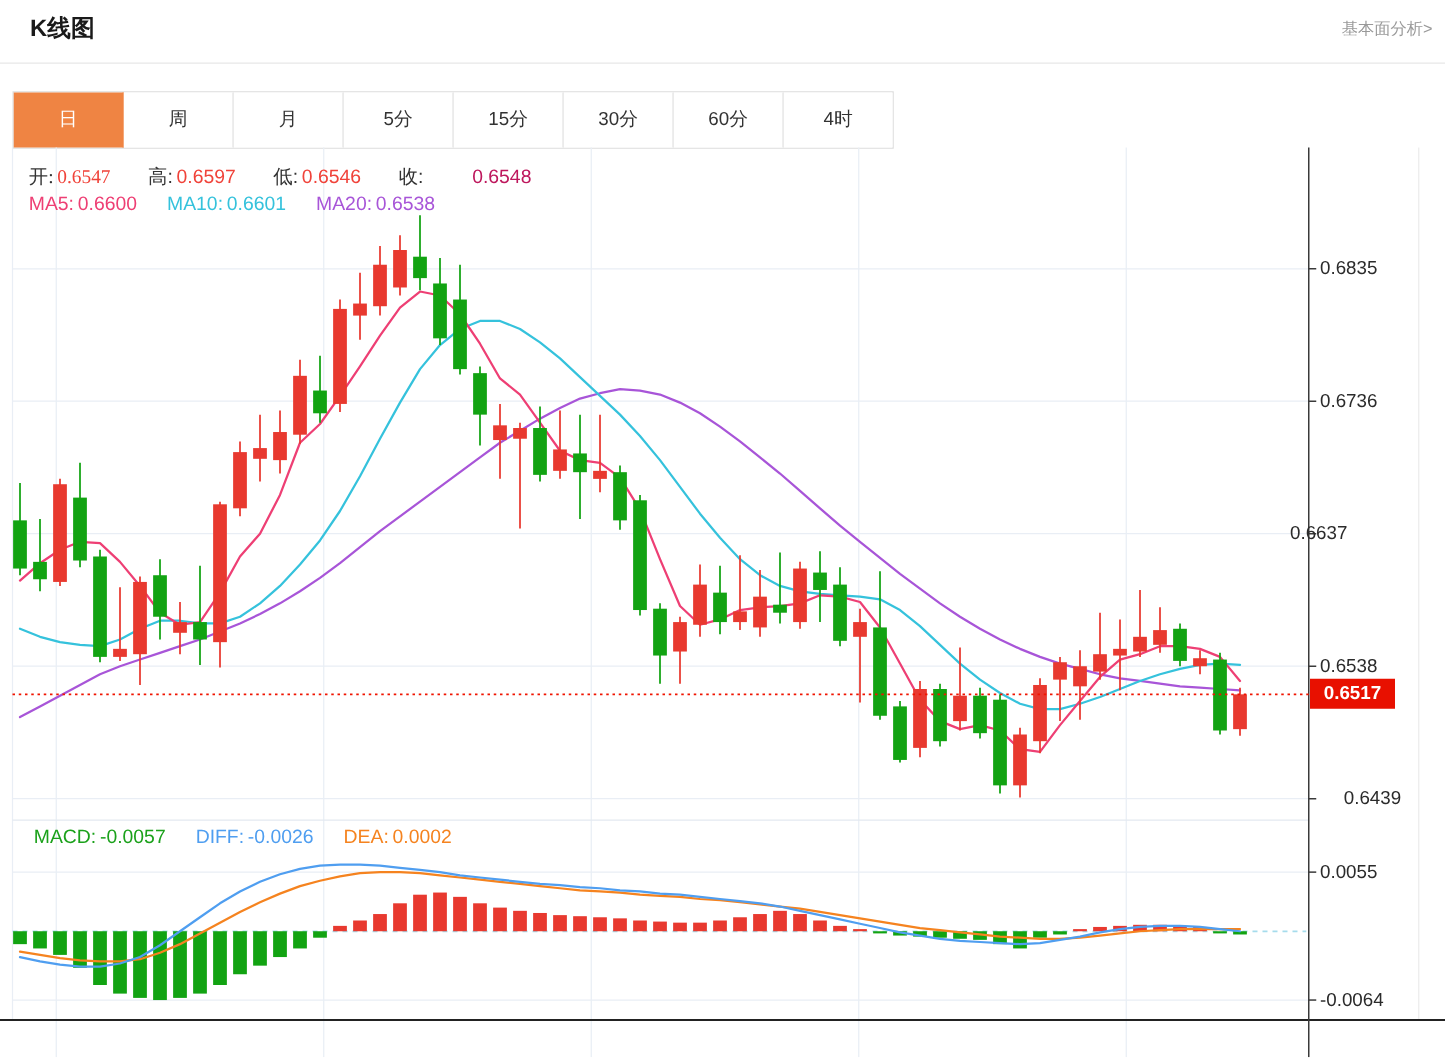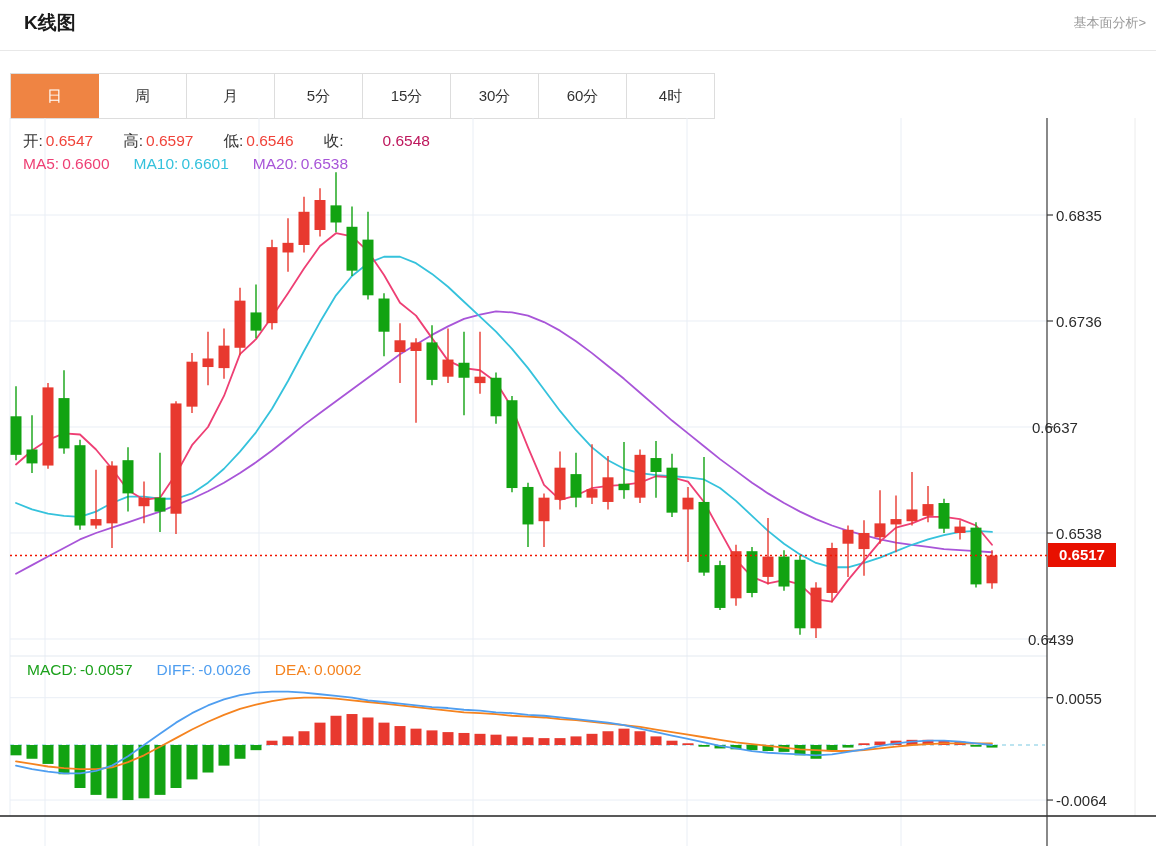--- a/index.html
+++ b/index.html
@@ -256,41 +256,41 @@
       <rect x="922.5" y="739.84" width="11" height="5.159999999999968" fill="#E8392F"></rect>
       <rect x="938.5" y="740.7" width="11" height="4.2999999999999545" fill="#E8392F"></rect>
       <rect x="954.5" y="741.56" width="11" height="3.4400000000000546" fill="#E8392F"></rect>
       <rect x="970.5" y="745" width="11" height="1.7200000000000273" fill="#12A312"></rect>
       <rect x="986.5" y="745" width="11" height="2.580000000000041" fill="#12A312"></rect>
       <polyline points="16,761.34 32,763.92 48,766.5 64,768.22 80,769.08 96,769.08 112,767.36 128,762.2 144,755.32 160,746.72 176,738.12 192,729.52 208,721.78 224,714.9 240,708.88 256,704.58 272,701.14 288,698.56 304,697.7 320,697.7 336,698.56 352,700.28 368,702 384,703.72 400,705.44 416,707.16 432,708.88 448,710.6 464,712.32 480,713.18 496,714.04 512,715.76 528,716.62 544,717.48 560,719.2 576,720.06 592,721.78 608,723.5 624,725.22 640,726.94 656,729.52 672,732.1 688,734.68 704,737.26 720,739.84 736,742.42 752,744.14 768,745.86 784,747.58 800,749.3 816,750.16 832,751.02 848,751.02 864,750.16 880,748.44 896,746.72 912,745 928,744.14 944,743.28 960,743.28 976,743.28 992,743.28" fill="none" stroke="#F5831F" stroke-width="1.8" stroke-linejoin="round" stroke-linecap="round"></polyline>
       <polyline points="16,765.64 32,769.08 48,771.66 64,773.38 80,773.38 96,770.8 112,765.64 128,756.18 144,745 160,733.82 176,722.64 192,713.18 208,705.44 224,699.42 240,695.12 256,692.54 272,691.68 288,691.68 304,692.54 320,694.26 336,695.98 352,697.7 368,700.28 384,702 400,703.72 416,705.44 432,707.16 448,708.02 464,709.74 480,710.6 496,712.32 512,713.18 528,714.9 544,715.76 560,717.48 576,719.2 592,720.92 608,722.64 624,725.22 640,728.66 656,732.1 672,735.54 688,738.98 704,742.42 720,745.86 736,748.44 752,751.02 768,752.74 784,753.6 800,754.46 816,755.32 832,754.46 848,751.88 864,749.3 880,745.86 896,743.28 912,741.56 928,740.7 944,740.7 960,741.56 976,743.28 992,745" fill="none" stroke="#4F9EF0" stroke-width="1.8" stroke-linejoin="round" stroke-linecap="round"></polyline>
     </svg>
 
   <div class="legend-row" style="left:23px;top:131px;">
-      <span class="legend-item" style="color: rgb(240, 67, 58);"><span class="lab">开:</span><span class="val" style="color: rgb(240, 67, 58);">0.6547</span></span>
+      <span class="legend-item" style="color: rgb(240, 67, 58); font-family: Liberation Serif, serif;"><span class="lab">开:</span><span class="val" style="color: rgb(240, 67, 58);">0.6547</span></span>
       <span class="legend-item" style="color: rgb(240, 67, 58);"><span class="lab">高:</span><span class="val" style="color: rgb(240, 67, 58);">0.6597</span></span>
       <span class="legend-item" style="color: rgb(240, 67, 58);"><span class="lab">低:</span><span class="val" style="color: rgb(240, 67, 58);">0.6546</span></span>
       <span class="legend-item" style="color: rgb(240, 67, 58);"><span class="lab">收:</span><span class="val" style="color: #be185d; margin-left: 39px;">0.6548</span></span>
     </div>
   <div class="legend-row ma-row" style="left:23px;top:155px;gap:24px;">
       <span class="legend-item" style="color: rgb(238, 63, 116);"><span class="lab">MA5:</span><span class="val" style="color: rgb(238, 63, 116);">0.6600</span></span>
       <span class="legend-item" style="color: rgb(53, 194, 220);"><span class="lab">MA10:</span><span class="val" style="color: rgb(53, 194, 220);">0.6601</span></span>
       <span class="legend-item" style="color: rgb(168, 85, 216);"><span class="lab">MA20:</span><span class="val" style="color: rgb(168, 85, 216);">0.6538</span></span>
     </div>
   <div class="legend-row ma-row" style="left:27px;top:661px;gap:24px;">
       <span class="legend-item" style="color: rgb(27, 161, 27);"><span class="lab">MACD:</span><span class="val" style="color: rgb(27, 161, 27);">-0.0057</span></span>
       <span class="legend-item" style="color: rgb(79, 158, 240);"><span class="lab">DIFF:</span><span class="val" style="color: rgb(79, 158, 240);">-0.0026</span></span>
       <span class="legend-item" style="color: rgb(245, 131, 31);"><span class="lab">DEA:</span><span class="val" style="color: rgb(245, 131, 31);">0.0002</span></span>
     </div>
 
   <div id="axis-labels">
       <div class="axis-label" style="left: 1056px; top: 215px;">0.6835</div>
       <div class="axis-label" style="left: 1056px; top: 320.999px;">0.6736</div>
       <div class="axis-label" style="left: 1032px; top: 426.999px;">0.6637</div>
       <div class="axis-label" style="left: 1056px; top: 532.998px;">0.6538</div>
-      <div class="axis-label" style="left: 1028px; top: 638.997px;">0.6439</div>
+      <div class="axis-label" style="left: 1075px; top: 638.997px;">0.6439</div>
       <div class="axis-label" style="left: 1056px; top: 697.7px;">0.0055</div>
       <div class="axis-label" style="left: 1056px; top: 800.04px;">-0.0064</div>
     </div>
 
   <div class="price-badge" style="top: 543.483px;">0.6517</div>
 
 </div>
 
 </body></html>

